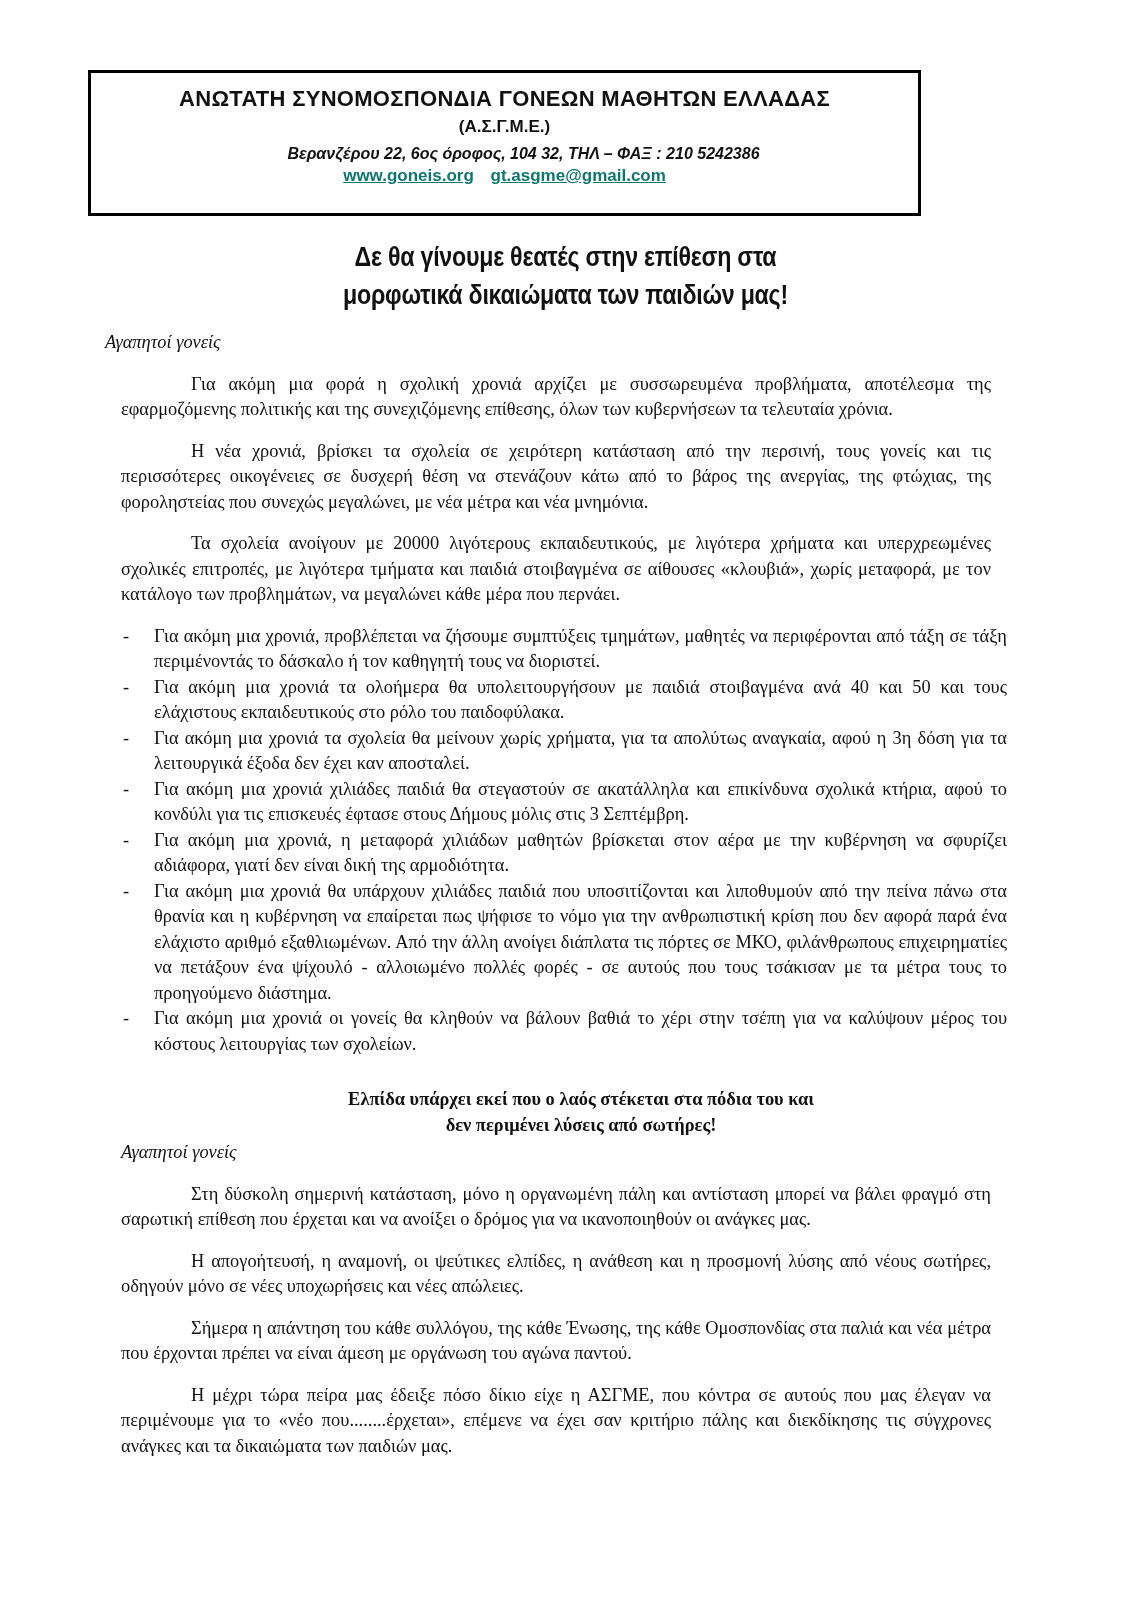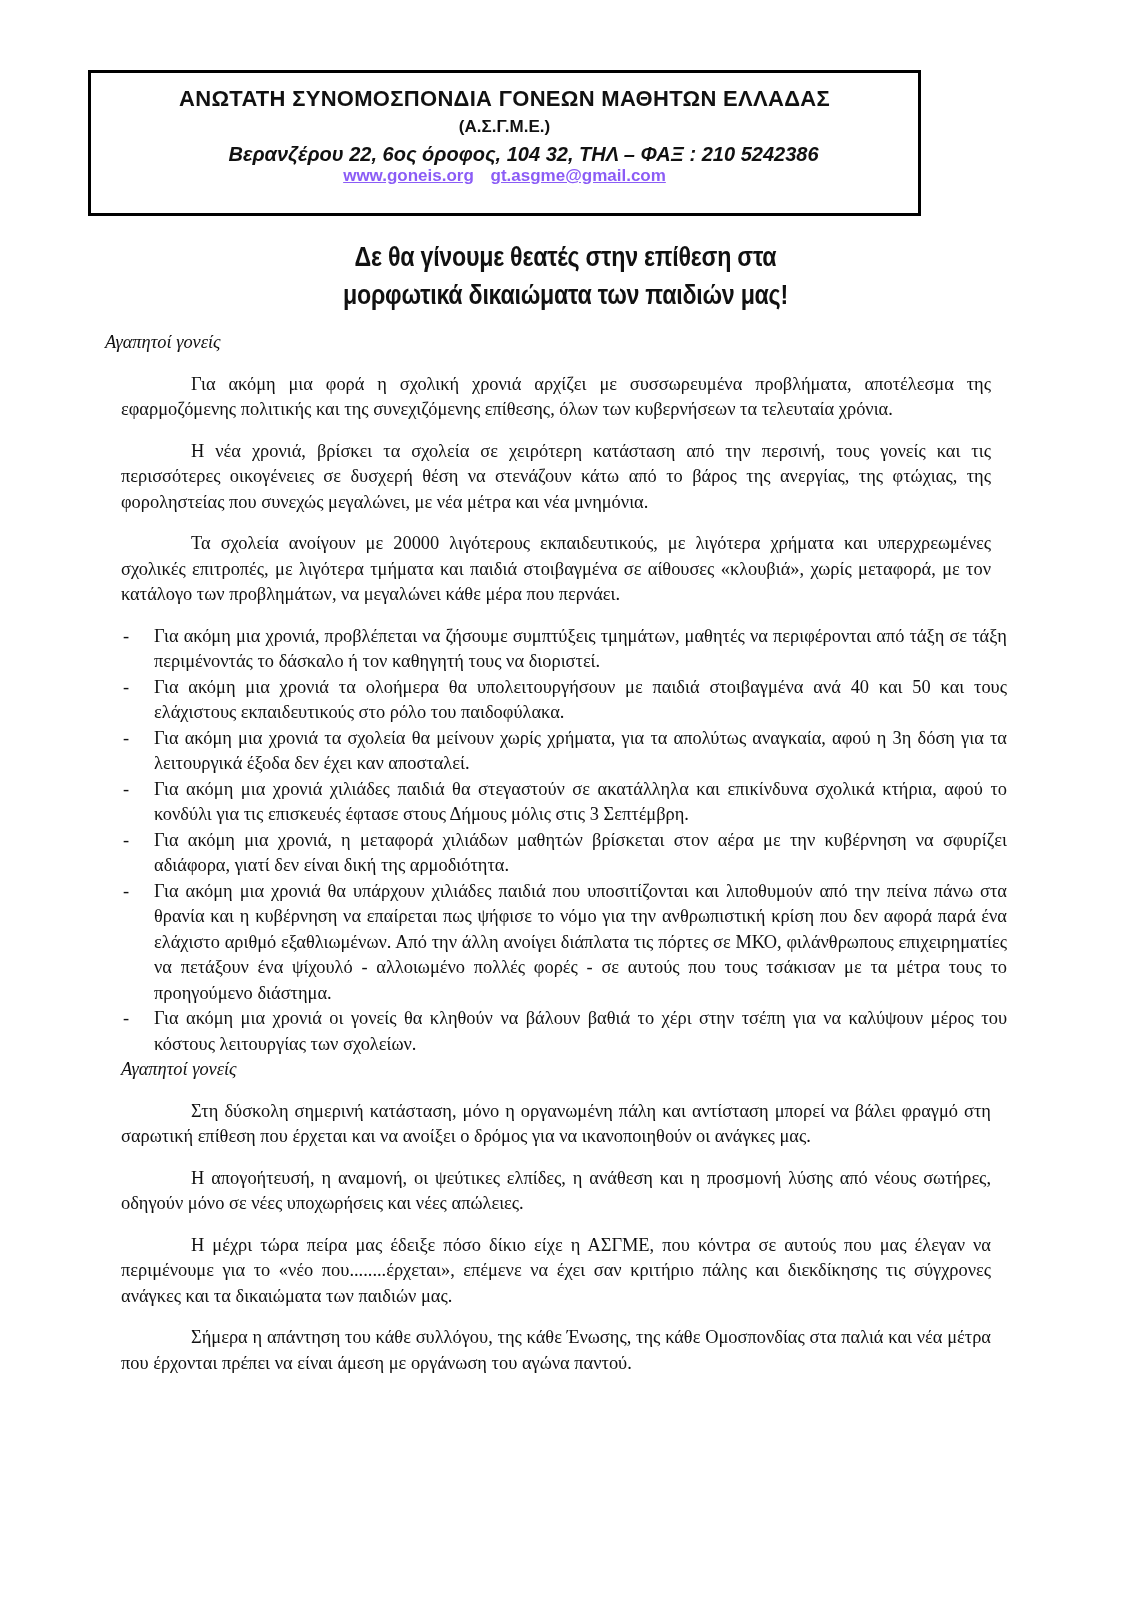--- a/index.html
+++ b/index.html
@@ -4,23 +4,23 @@
 <style>
   html, body { margin: 0; padding: 0; background: #ffffff; }
   body { width: 1131px; height: 1600px; position: relative; overflow: hidden; color: #111; }
   .header-box {
     position: absolute; left: 88px; top: 70px; width: 833px; height: 146px;
     border: 3px solid #000; box-sizing: border-box; text-align: center;
     font-family: "Liberation Sans", sans-serif;
   }
   .org-name { font-size: 22px; font-weight: bold; margin-top: 12px; letter-spacing: 0.3px; line-height: 28px; }
   .org-abbr { font-size: 17px; font-weight: bold; line-height: 28px; }
-  .org-address { font-size: 20px; font-style: italic; font-weight: bold; line-height: 22px; margin-top: 2px; padding-left: 38px; }
+  .org-address { font-size: 16px; font-style: italic; font-weight: bold; line-height: 22px; margin-top: 2px; padding-left: 38px; }
   .org-links { font-size: 17px; font-weight: bold; line-height: 22px; }
-  .org-links a { color: #8b5cf6; text-decoration: underline; margin: 0 6px; text-align: center; }
+  .org-links a { color: #0f766e; text-decoration: underline; margin: 0 6px; text-align: center; }
   .headline {
     position: absolute; left: 0; width: 1131px; top: 238px; text-align: center;
     font-family: "Liberation Sans", sans-serif; font-weight: bold; font-size: 27px;
     line-height: 38px; transform: scaleX(0.86); transform-origin: center;
     letter-spacing: -0.3px;
   }
   .content {
     position: absolute; left: 105px; top: 330px; width: 902px;
     font-family: "Liberation Serif", serif; font-size: 18.4px; line-height: 25.5px;
     text-align: justify;
@@ -63,19 +63,23 @@
   <ul class="bullets">
     <li><span class="dash">-</span><span>Για ακόμη μια χρονιά, προβλέπεται να ζήσουμε συμπτύξεις τμημάτων, μαθητές να περιφέρονται από τάξη σε τάξη περιμένοντάς το δάσκαλο ή τον καθηγητή τους να διοριστεί.</span></li>
     <li><span class="dash">-</span><span>Για ακόμη μια χρονιά τα ολοήμερα θα υπολειτουργήσουν με παιδιά στοιβαγμένα ανά 40 και 50 και τους ελάχιστους  εκπαιδευτικούς στο ρόλο του παιδοφύλακα.</span></li>
     <li><span class="dash">-</span><span>Για ακόμη μια χρονιά τα σχολεία θα μείνουν χωρίς χρήματα, για τα απολύτως αναγκαία, αφού η 3η δόση για τα λειτουργικά έξοδα δεν έχει καν αποσταλεί.</span></li>
     <li><span class="dash">-</span><span>Για ακόμη μια χρονιά χιλιάδες παιδιά θα στεγαστούν σε ακατάλληλα και επικίνδυνα σχολικά κτήρια, αφού το κονδύλι για τις επισκευές έφτασε στους Δήμους μόλις στις 3 Σεπτέμβρη.</span></li>
     <li><span class="dash">-</span><span>Για ακόμη μια χρονιά, η μεταφορά χιλιάδων μαθητών βρίσκεται στον αέρα με την κυβέρνηση να σφυρίζει αδιάφορα, γιατί δεν είναι δική της αρμοδιότητα.</span></li>
     <li><span class="dash">-</span><span>Για ακόμη μια χρονιά θα υπάρχουν χιλιάδες παιδιά που υποσιτίζονται και λιποθυμούν από την πείνα πάνω στα θρανία και η κυβέρνηση να επαίρεται πως ψήφισε το νόμο για την ανθρωπιστική κρίση που δεν αφορά παρά ένα ελάχιστο αριθμό εξαθλιωμένων. Από την άλλη ανοίγει διάπλατα τις πόρτες σε ΜΚΟ, φιλάνθρωπους επιχειρηματίες να πετάξουν ένα ψίχουλό - αλλοιωμένο πολλές φορές - σε αυτούς που τους τσάκισαν με τα μέτρα τους το προηγούμενο διάστημα.</span></li>
     <li><span class="dash">-</span><span>Για ακόμη μια χρονιά οι γονείς θα κληθούν να βάλουν βαθιά το χέρι στην τσέπη για να καλύψουν μέρος του κόστους λειτουργίας των σχολείων.</span></li>
   </ul>
 
+  <div class="subheadline">
+    <div>Ελπίδα υπάρχει εκεί που ο λαός στέκεται στα πόδια του και</div>
+    <div>δεν περιμένει λύσεις από σωτήρες!</div>
+  </div>
 
   <p class="greeting2">Αγαπητοί γονείς</p>
   <p class="para">Στη δύσκολη σημερινή κατάσταση, μόνο η οργανωμένη πάλη και αντίσταση μπορεί να βάλει φραγμό στη σαρωτική επίθεση που έρχεται και να ανοίξει ο δρόμος για να ικανοποιηθούν οι ανάγκες μας.</p>
   <p class="para">Η απογοήτευσή, η αναμονή, οι ψεύτικες ελπίδες, η ανάθεση και η προσμονή λύσης από νέους σωτήρες, οδηγούν μόνο σε νέες υποχωρήσεις και νέες απώλειες.</p>
+  <p class="para">Σήμερα η απάντηση του κάθε συλλόγου, της κάθε Ένωσης, της κάθε Ομοσπονδίας στα παλιά και νέα μέτρα που έρχονται πρέπει να είναι άμεση με οργάνωση του αγώνα παντού.</p>
   <p class="para">Η μέχρι τώρα πείρα μας έδειξε πόσο δίκιο είχε η ΑΣΓΜΕ, που κόντρα σε αυτούς που μας έλεγαν να περιμένουμε για το «νέο που........έρχεται», επέμενε να έχει σαν κριτήριο πάλης και διεκδίκησης τις σύγχρονες ανάγκες και τα δικαιώματα των παιδιών μας.</p>
-  <p class="para">Σήμερα η απάντηση του κάθε συλλόγου, της κάθε Ένωσης, της κάθε Ομοσπονδίας στα παλιά και νέα μέτρα που έρχονται πρέπει να είναι άμεση με οργάνωση του αγώνα παντού.</p>
 </div>
 
 </body></html>

